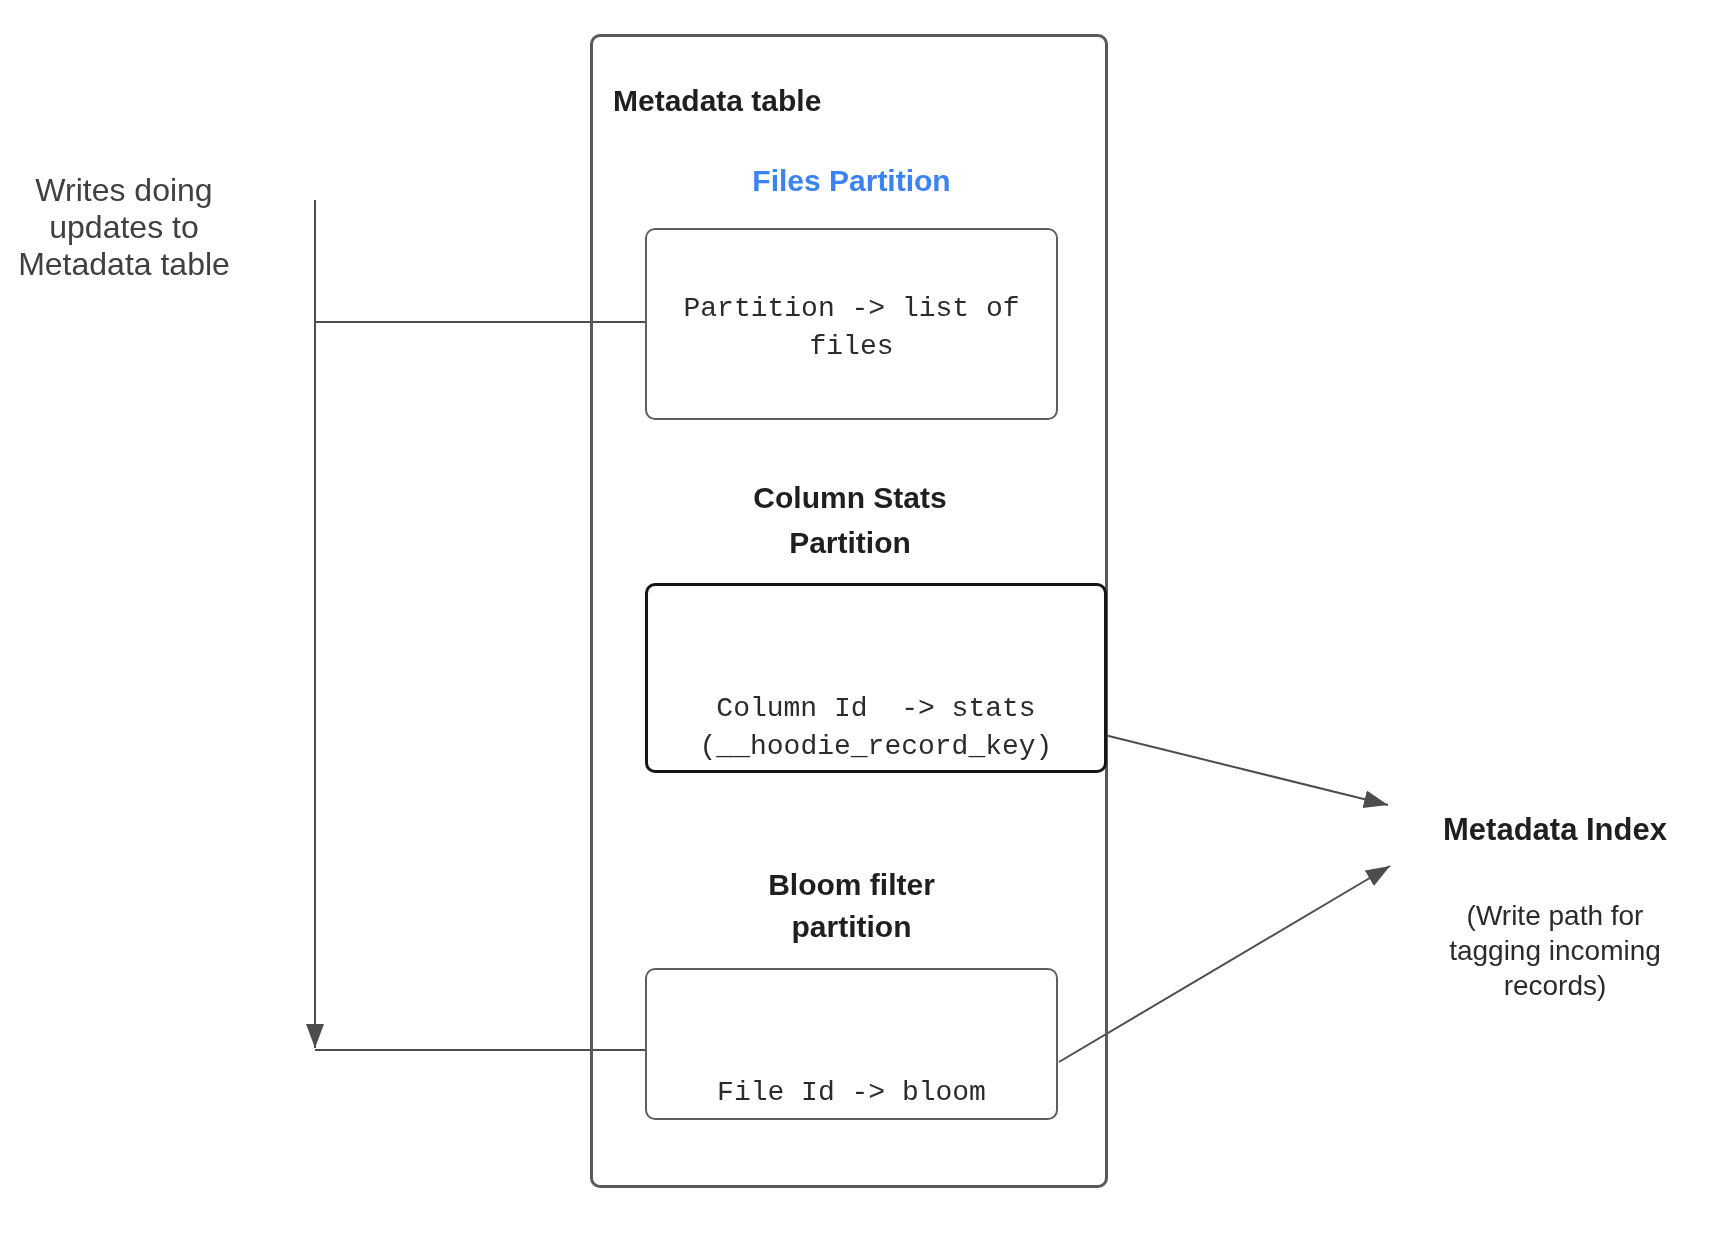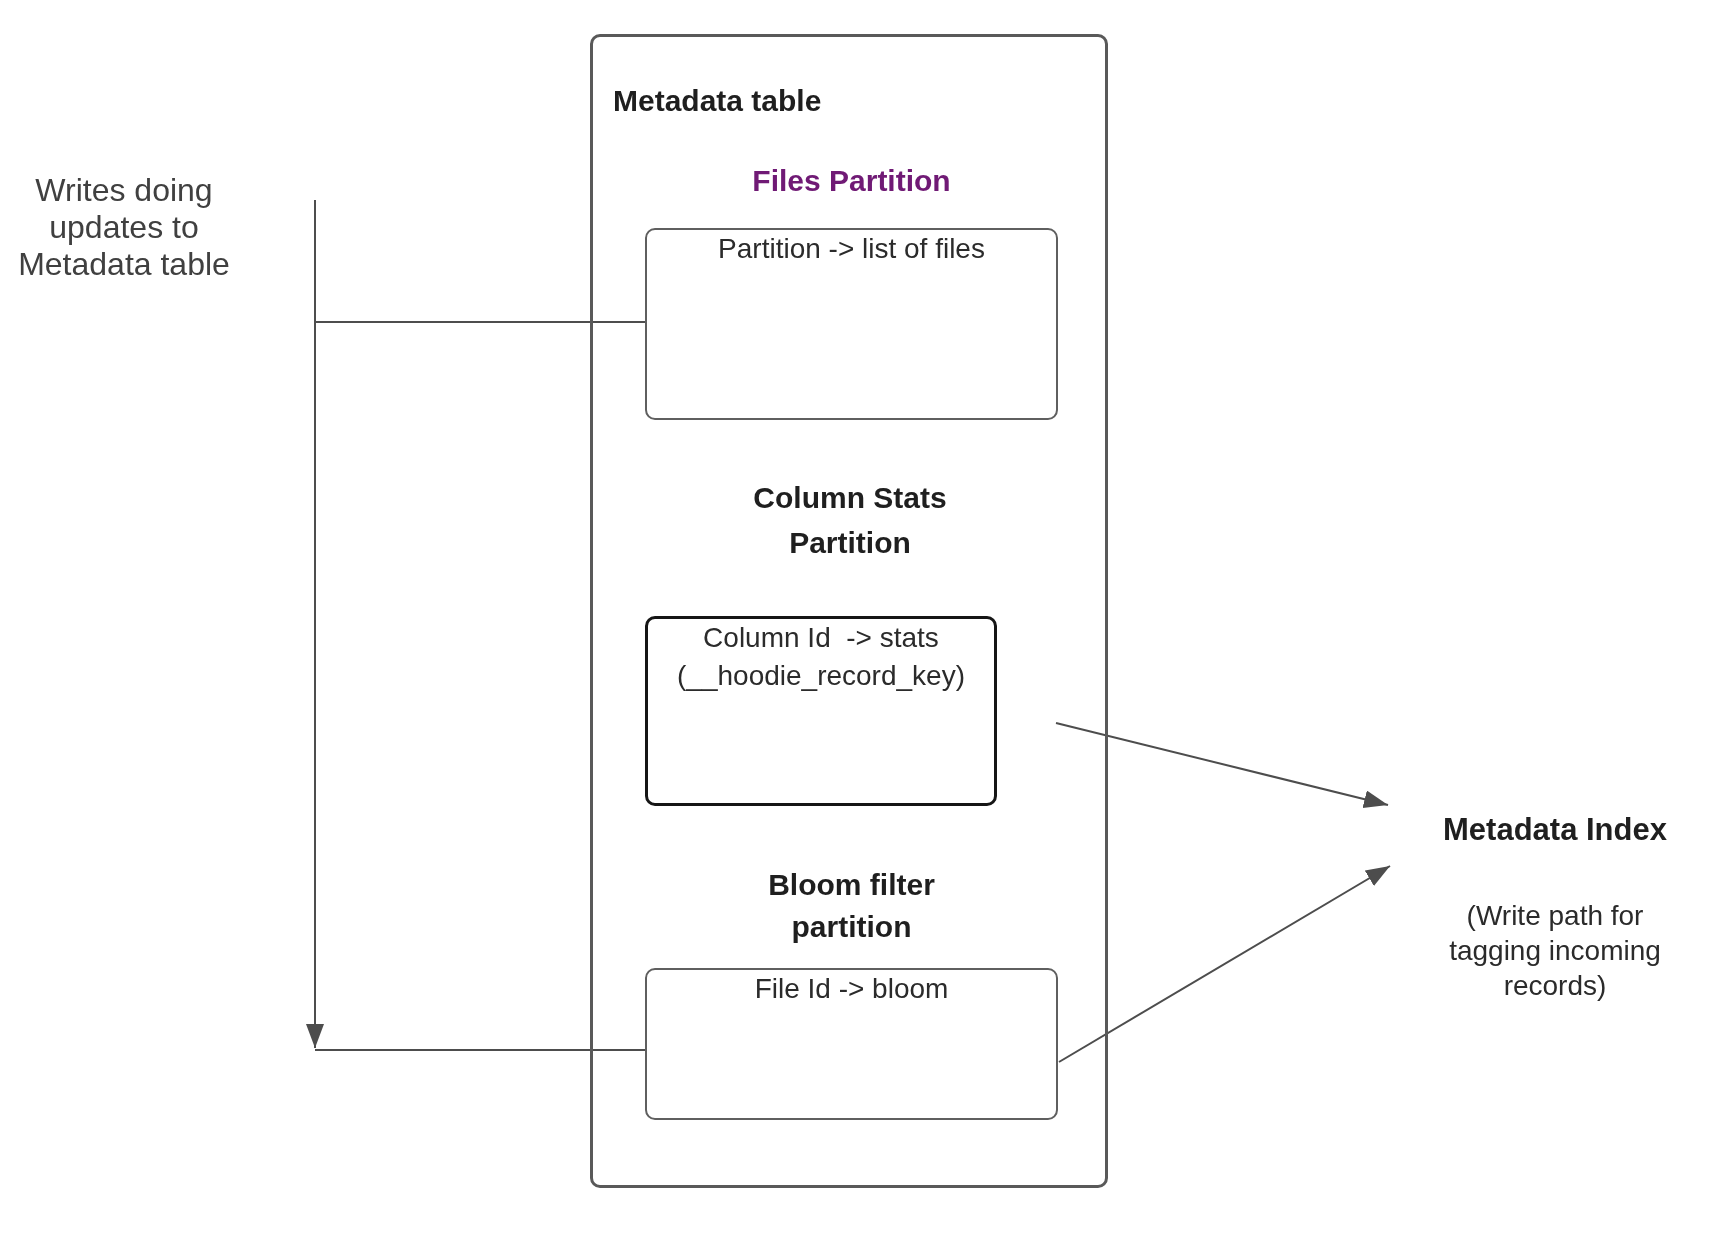--- a/index.html
+++ b/index.html
@@ -16,33 +16,33 @@
   .center { text-align:center; }
 
   .outer-box {
     left:590px; top:34px; width:518px; height:1154px;
     border:3px solid #595959; border-radius:10px;
     background:transparent; box-sizing:border-box;
   }
   .inner-box {
     border:2.5px solid #5f5f5f; border-radius:10px;
     background:#ffffff; box-sizing:border-box;
-    display:flex; align-items:flex-start; justify-content:center;
-    font-size:28px; line-height:38px; color:#2b2b2b;
+    display:flex; align-items:flex-end; justify-content:center;
+    font-size:28px; line-height:38px; color:#2b2b2b;font-family:Liberation Mono, monospace;
   }
   .box-files  { left:645px; top:228px; width:413px; height:192px; padding-bottom:52px; }
-  .box-stats  { left:645px; top:616px; width:352px; height:190px; padding-bottom:24px;
+  .box-stats  { left:645px; top:583px; width:462px; height:190px; padding-bottom:4px;
                 border:3.5px solid #161616; }
   .box-bloom  { left:645px; top:968px; width:413px; height:152px; padding-bottom:6px; }
 
   .title-main {
     left:613px; top:84px; width:420px;
     font-size:30px; line-height:34px; font-weight:bold; color:#1f1f1f;
   }
-  .h-files { left:645px; top:163px; width:413px; font-size:30px; line-height:36px; font-weight:bold; color:#701a75; }
+  .h-files { left:645px; top:163px; width:413px; font-size:30px; line-height:36px; font-weight:bold; color:#3b82f6; }
   .h-stats { left:645px; top:475px; width:410px; font-size:30px; line-height:45px; font-weight:bold; color:#1f1f1f;text-align:center; }
   .h-bloom { left:645px; top:864px; width:413px; font-size:30px; line-height:42px; font-weight:bold; color:#1f1f1f; }
 
   .writes-label {
     left:15px; top:172px; width:218px;
     font-size:32px; line-height:37px; color:#404040;
   }
   .index-title {
     left:1390px; top:812px; width:330px;
     font-size:31px; line-height:36px; font-weight:bold; color:#1f1f1f;

